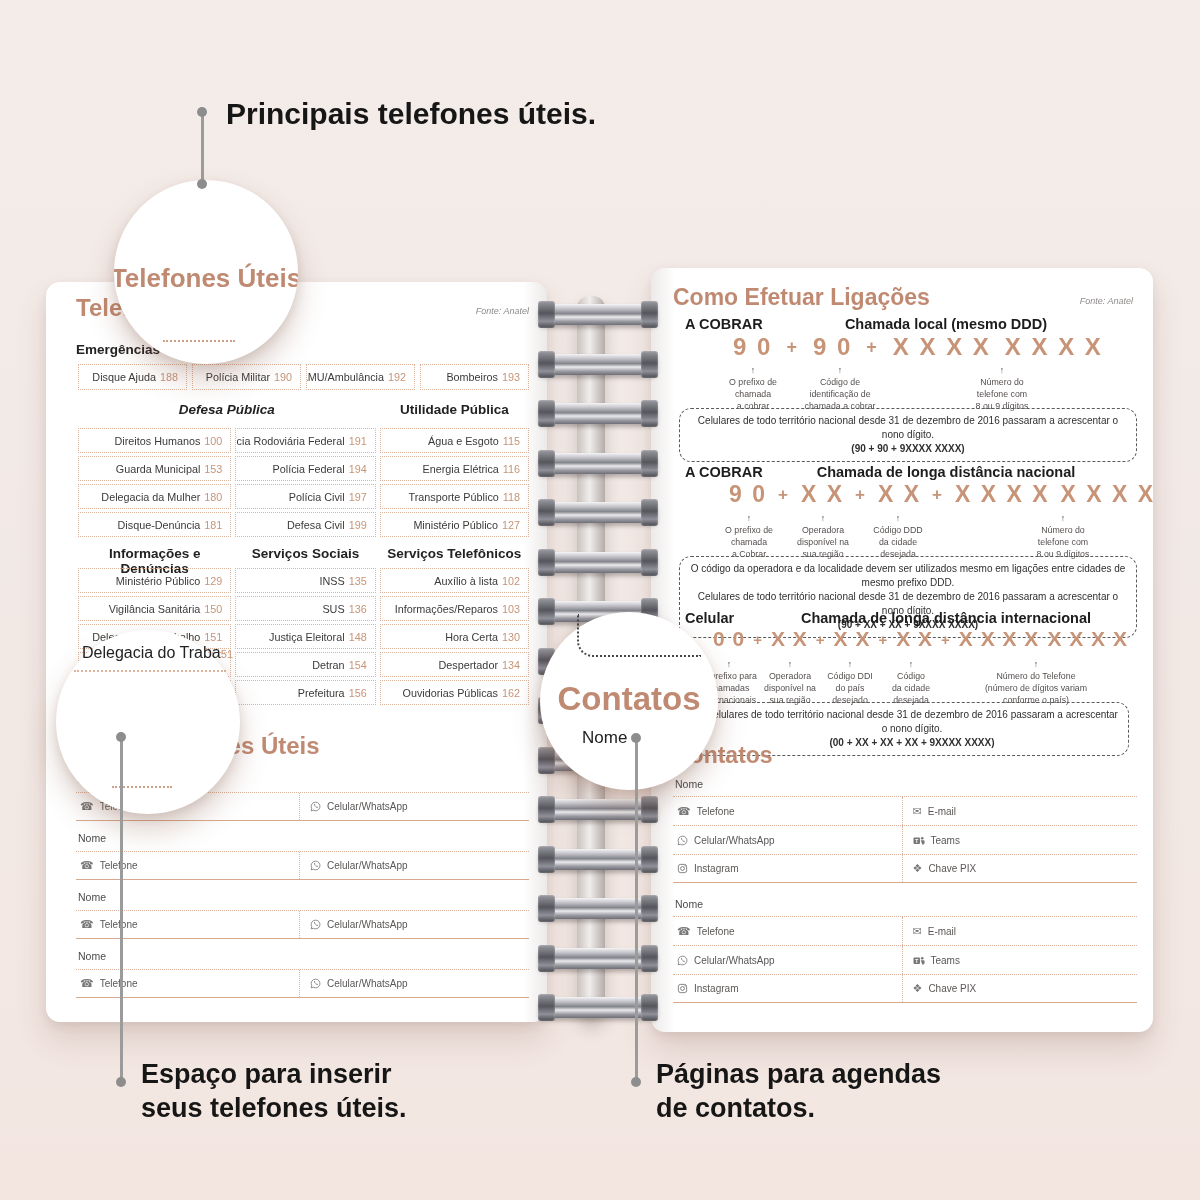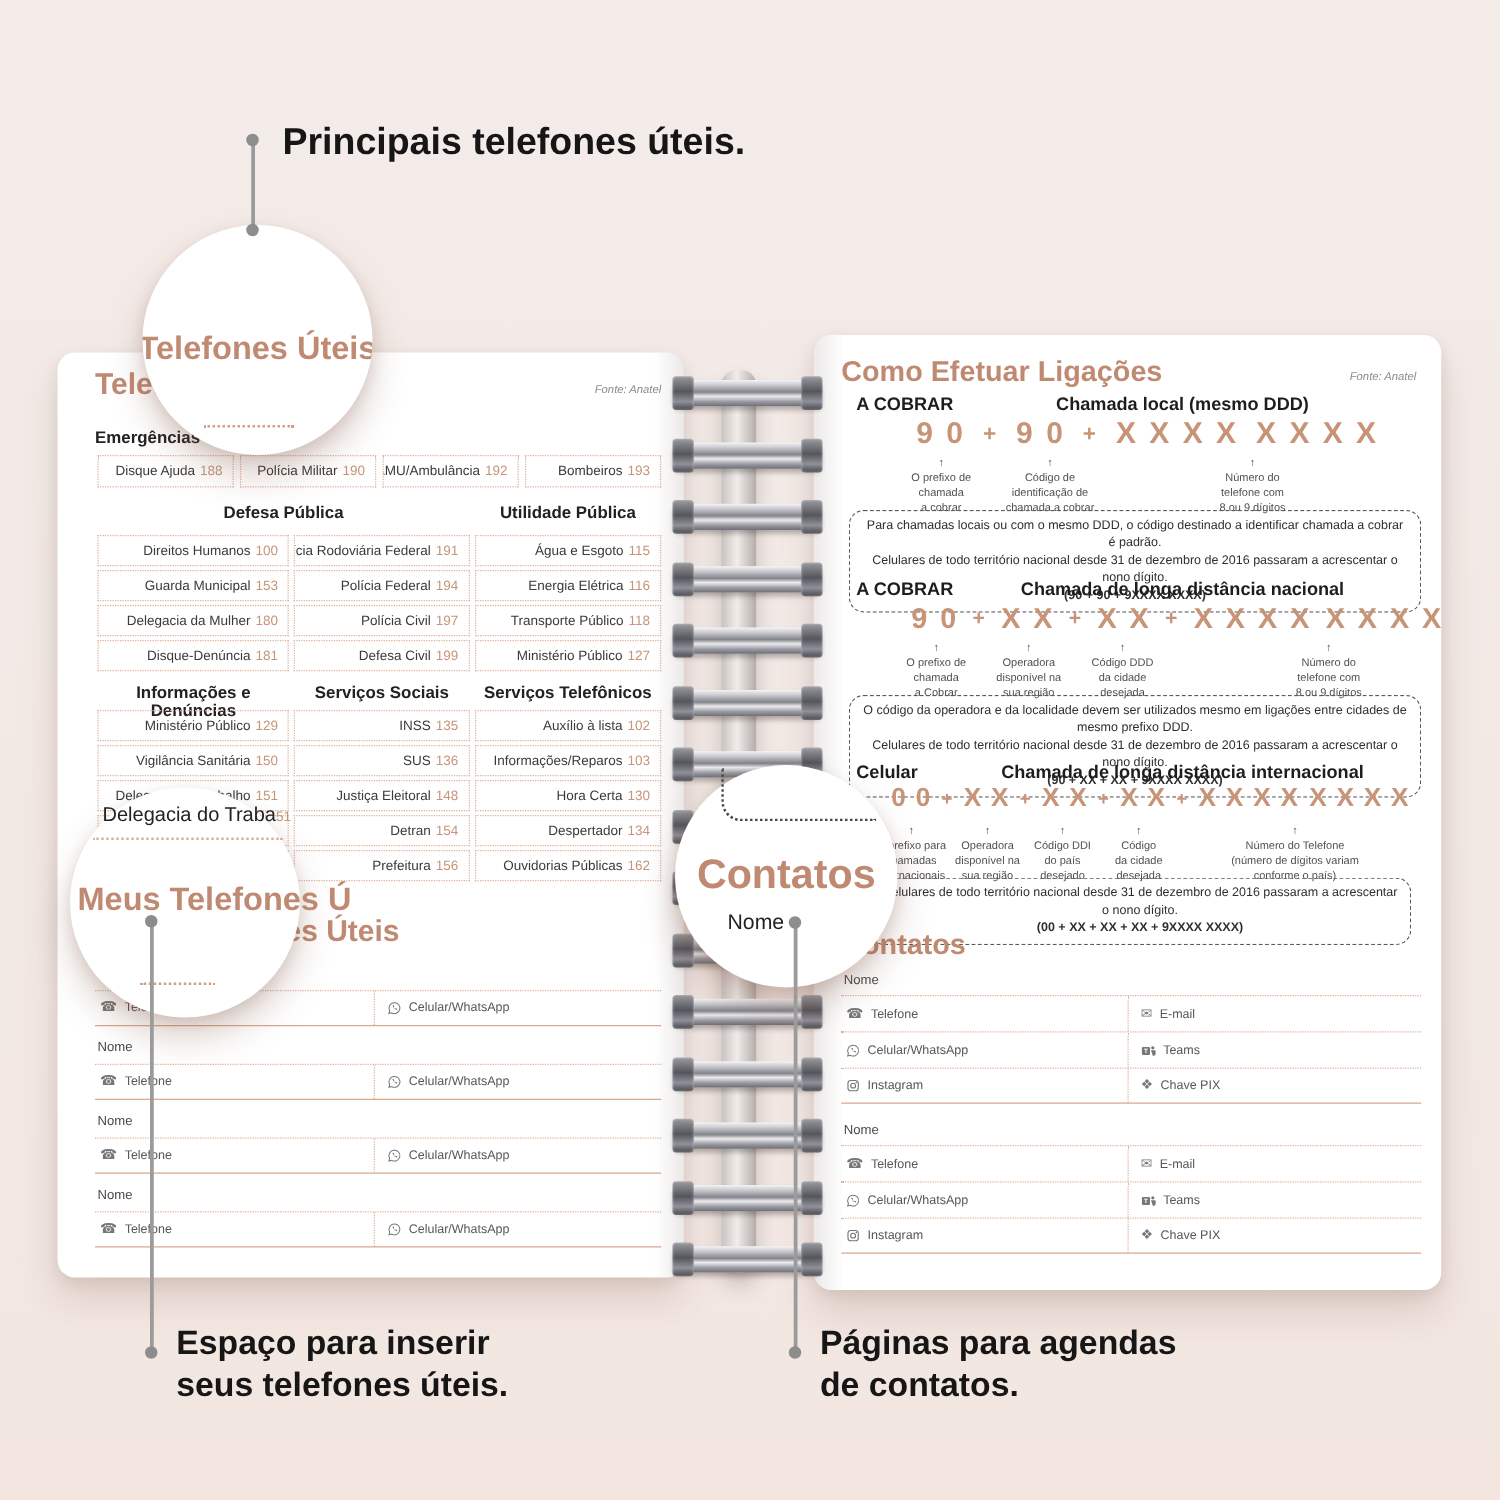--- a/index.html
+++ b/index.html
@@ -109,21 +109,21 @@
       <div class="cell" style="flex: 1 1 0%;">
         <span>SAMU/Ambulância</span>
         <span class="num">192</span>
       </div>
       <div class="cell" style="flex: 1 1 0%;">
         <span>Bombeiros</span>
         <span class="num">193</span>
       </div>
     </div>
   <div id="du-heads" class="hgrid" style="left:32px;right:18px;top:120px">
-      <span style="grid-column: 1 / 3;">Defesa Pública</span>
+      <span style="grid-column: 1 / 3; font-style: italic;">Defesa Pública</span>
       <span>Utilidade Pública</span>
     </div>
   <div id="du-grid" class="tgrid" style="left:32px;right:18px;top:146px">
       <div class="cell">
         <span>Direitos Humanos</span>
         <span class="num">100</span>
       </div>
       <div class="cell">
         <span>Polícia Rodoviária Federal</span>
         <span class="num">191</span>
@@ -334,21 +334,20 @@
 a cobrar</div>
         <div class="cs-sub" style="left: 102px; width: 130px;">↑
 Código de
 identificação de
 chamada a cobrar</div>
         <div class="cs-sub" style="left: 254px; width: 150px;">↑
 Número do
 telefone com
 8 ou 9 dígitos</div>
         <div class="cs-note" style="left: 6px; right: 2px;">
-          <div>Para chamadas locais ou com o mesmo DDD, o código destinado a identificar chamada a cobrar é padrão.</div>
           <div>Celulares de todo território nacional desde 31 de dezembro de 2016 passaram a  acrescentar o nono dígito.</div>
           <div class="bold">(90 + 90 + 9XXXX XXXX)</div>
         </div>
       </div>
       <div class="call-sec" style="top: 196px;">
         <div class="cs-label">A COBRAR</div>
         <div class="cs-title">Chamada de longa distância nacional</div>
         <div class="cs-formula" style="padding-left: 56px; font-size: 23px; gap: 11px;">
           <span style="letter-spacing: 2px;">9 0</span>
           <span style="letter-spacing: 2px; font-size: 17px;">+</span>
@@ -549,21 +548,20 @@
   </div>
 
 <div class="bubble" id="bubble-telefones">
   <div class="bb-big">Telefones Úteis</div>
 </div>
 <div class="bubble" id="bubble-meus">
   <div class="bm-row">
     <span>Delegacia do Traba</span><span class="bm-num">51</span>
   </div>
   <div class="bm-rule"></div>
-  <div class="bb-big">Meus Telefones Ú</div>
 </div>
 <div class="bubble" id="bubble-contatos">
   <div class="bb-big">Contatos</div>
   <div class="bc-sub">Nome</div>
 </div>
 
 <div class="marker" id="marker-telefones"></div>
 <div class="marker" id="marker-meus"></div>
 <div class="marker" id="marker-contatos"></div>
 

